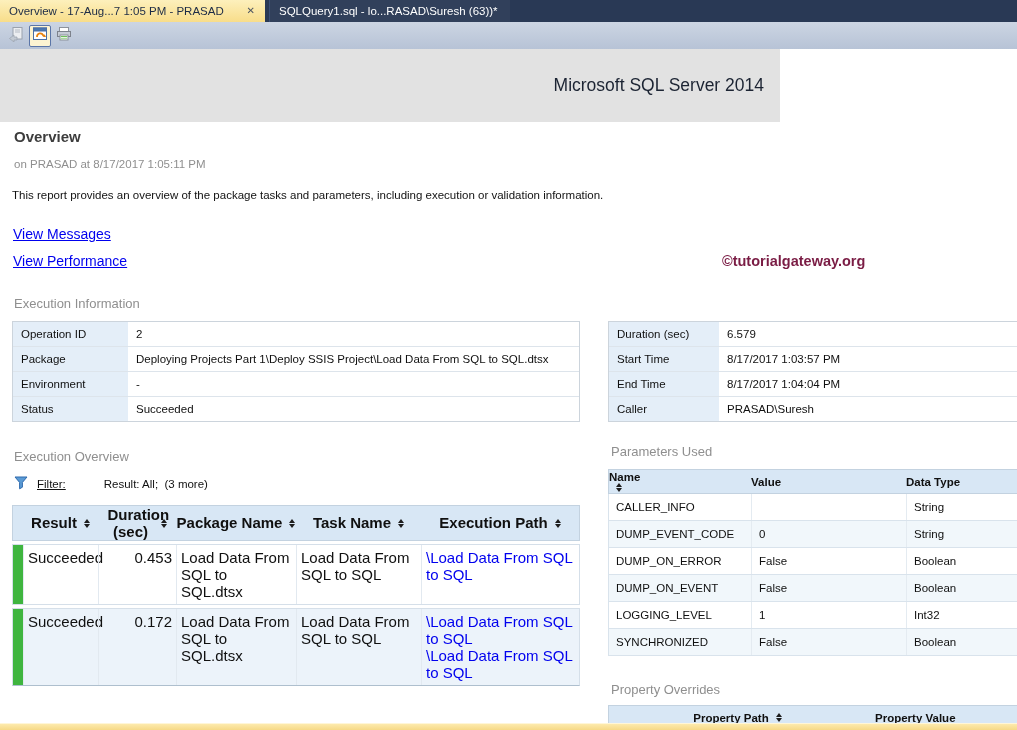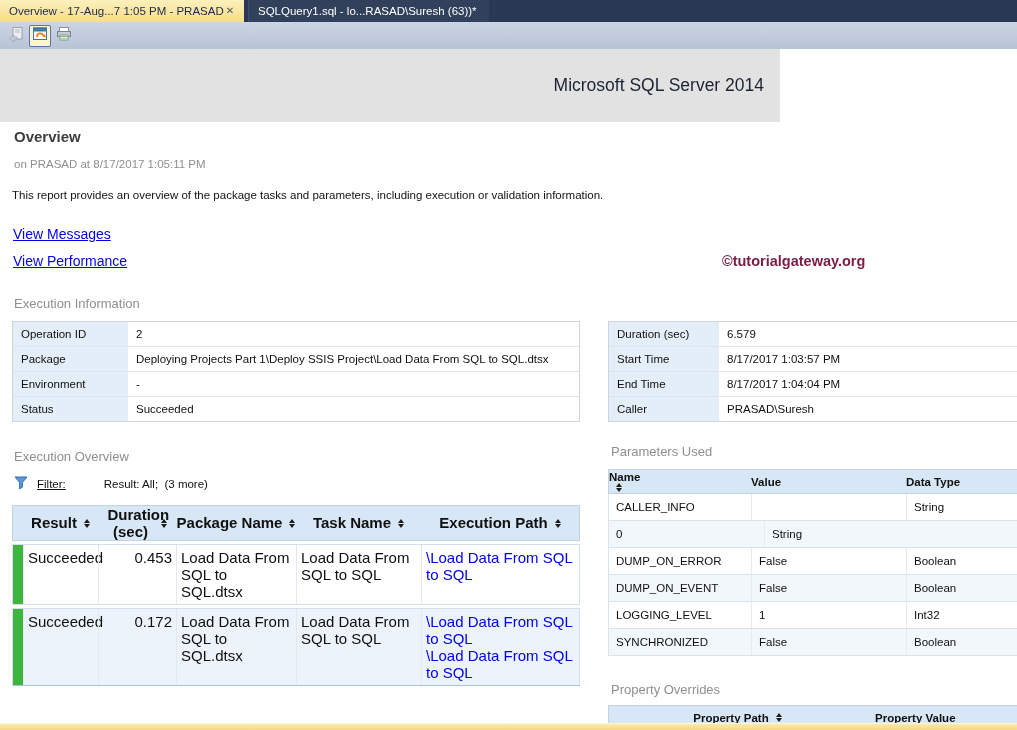--- a/index.html
+++ b/index.html
@@ -2,21 +2,21 @@
 <html><head>
 <meta charset="utf-8">
 <style>
   html,body{margin:0;padding:0;background:#fff;}
   .screen{position:relative;width:1017px;height:730px;overflow:hidden;background:#fff;
           font-family:"Liberation Sans","DejaVu Sans",sans-serif;-webkit-font-smoothing:antialiased;}
 
   
   .tabbar{position:absolute;left:0;top:0;width:1017px;height:22px;background:#293955;display:flex;}
   .tab{height:22px;display:flex;align-items:center;font-size:11.5px;white-space:nowrap;cursor:default;}
-  .tab.active{background:linear-gradient(#fdf0bc,#f8dd8a);color:#1c2b45;padding:0 8px 0 9px;width:244px;box-sizing:border-box;}
+  .tab.active{background:linear-gradient(#fdf0bc,#f8dd8a);color:#1c2b45;padding:0 8px 0 9px;width:265px;box-sizing:border-box;}
   .tab.active .close{margin-left:auto;color:#4d5560;font-size:10px;line-height:10px;padding:1px 2px;}
   .tab.inactive{color:#fff;padding:0 12px 16px 9px;margin-left:4px;border-left:1px solid #3a4f76;background:rgba(255,255,255,0.04);}
 
   
   .toolbar{position:absolute;left:0;top:22px;width:1017px;height:27px;
            background:linear-gradient(#ccd5e3,#b7c3d6);display:flex;align-items:center;padding-left:5px;box-sizing:border-box;}
   .tbtn{width:22px;height:22px;display:flex;align-items:center;justify-content:center;margin-right:2px;border:1px solid transparent;border-radius:2px;box-sizing:border-box;}
   .tbtn.raised{border:1px solid #5b76a8;background:#fdf4d2;}
 
   
@@ -280,20 +280,21 @@
       <div class="ph p-type">
         <span>Data Type</span>
       </div>
     </div>
     <div class="pt-row">
       <div class="pc p-name">CALLER_INFO</div>
       <div class="pc p-val"></div>
       <div class="pc p-type">String</div>
     </div>
     <div class="pt-row alt">
+      <div class="pc p-name">DUMP_EVENT_CODE</div>
       <div class="pc p-val">0</div>
       <div class="pc p-type">String</div>
     </div>
     <div class="pt-row">
       <div class="pc p-name">DUMP_ON_ERROR</div>
       <div class="pc p-val">False</div>
       <div class="pc p-type">Boolean</div>
     </div>
     <div class="pt-row alt">
       <div class="pc p-name">DUMP_ON_EVENT</div>

